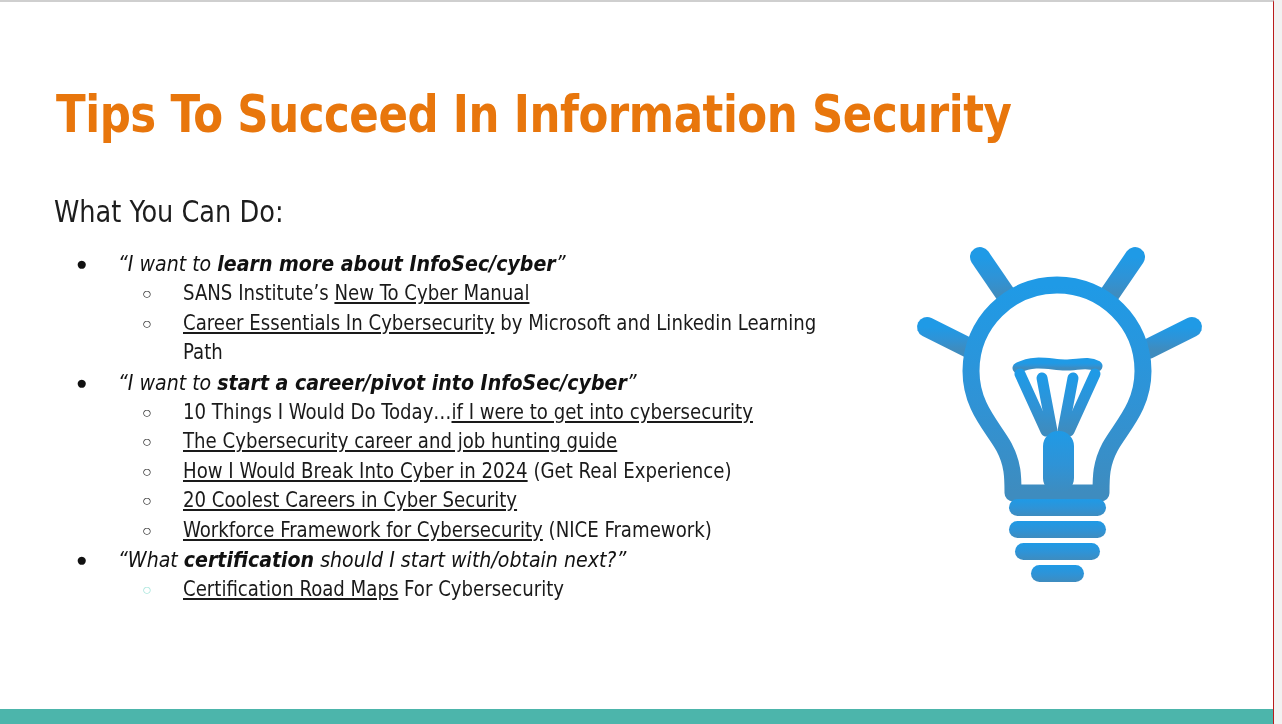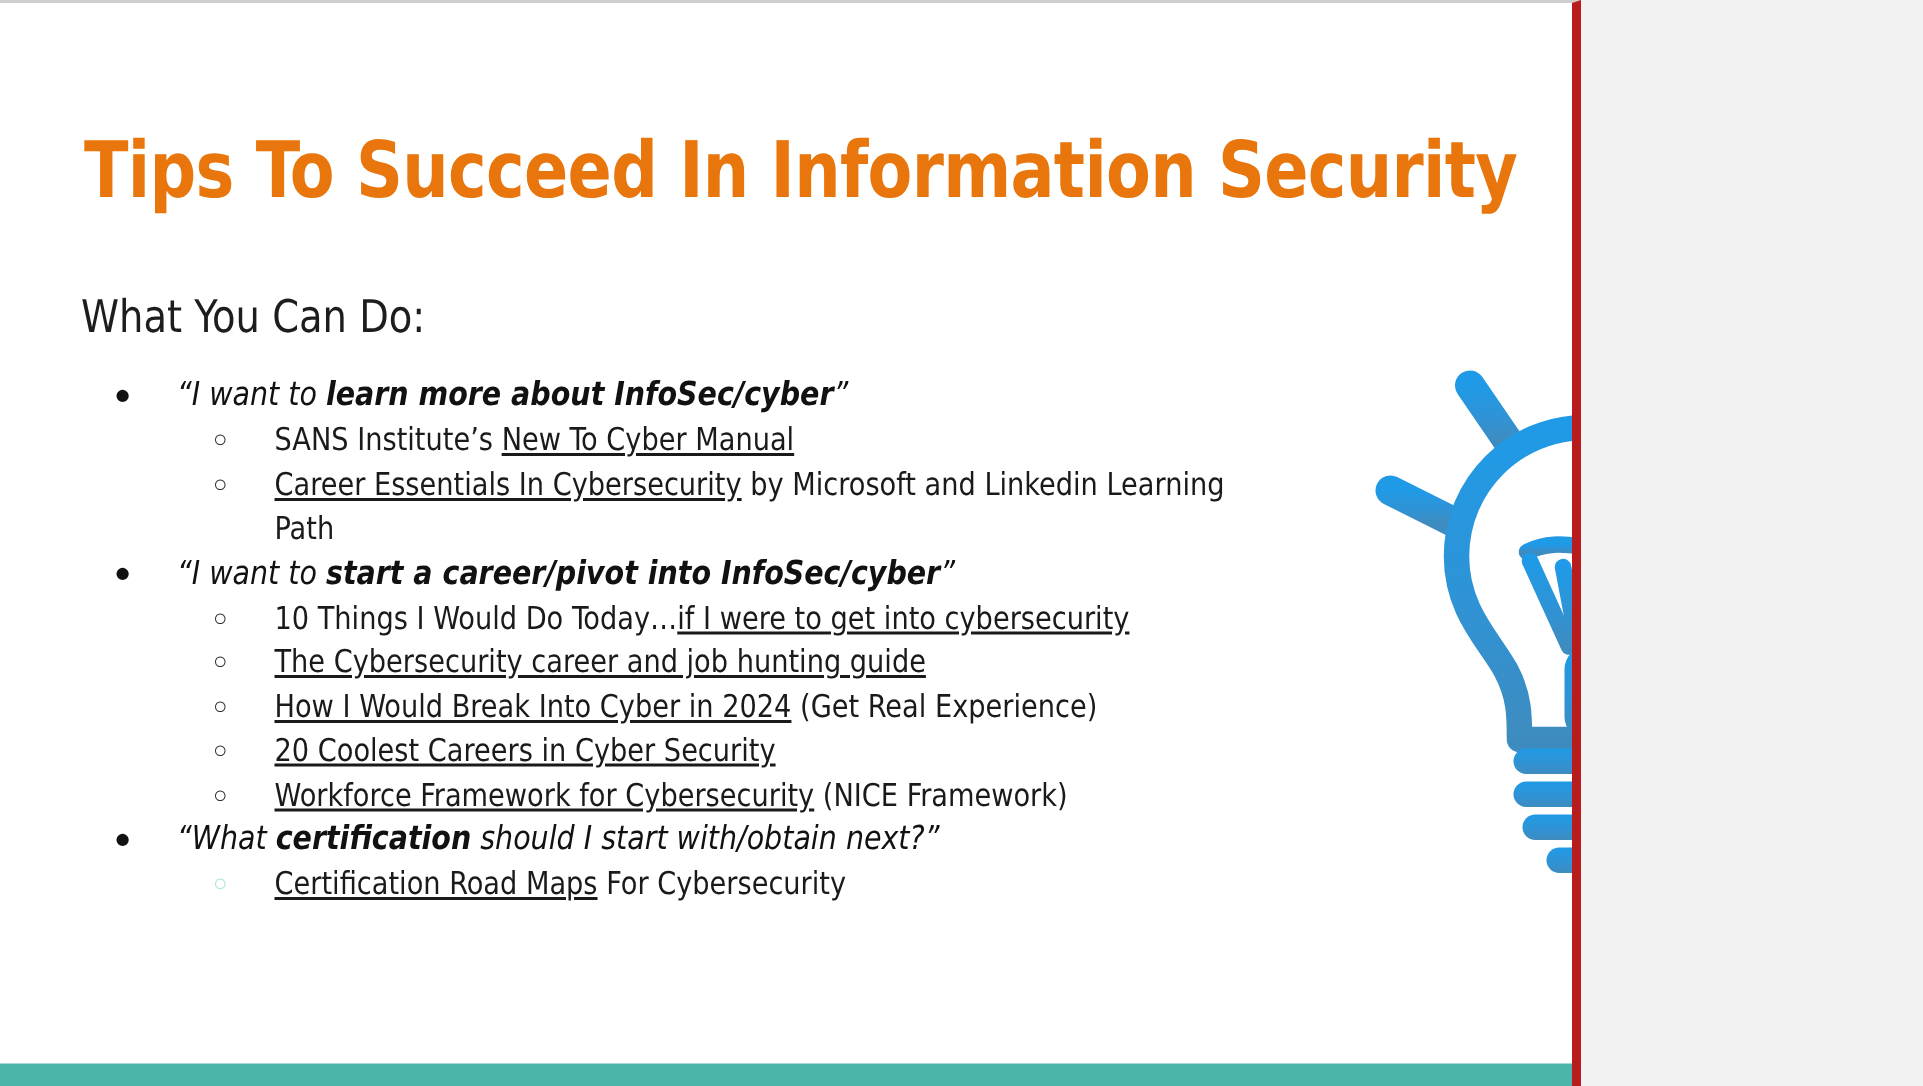--- a/index.html
+++ b/index.html
@@ -4,24 +4,24 @@
 <style>
   * { margin:0; padding:0; box-sizing:border-box; }
   html, body {
     width:1282px; height:724px;
     background:#f2f2f2;
     font-family:"Liberation Sans", sans-serif;
     overflow:hidden;
   }
   #slide {
     position:absolute; left:0; top:0;
-    width:1054px; height:724px;
+    width:1274px; height:724px;
     background:#ffffff;
     border-top:2px solid #cfcfcf;
-    border-right:6px solid #b91c1c;
+    border-right:1px solid #b91c1c;
     overflow:hidden;
   }
   #title {
     position:absolute; left:56px; top:82px;
     font-family:"DejaVu Sans Condensed","Liberation Sans Narrow","Liberation Sans", sans-serif;
     font-size:52px; font-weight:bold;
     letter-spacing:-0.5px;
     color:#e8760c;
     white-space:nowrap;
     transform:scaleX(0.93); transform-origin:left center;

